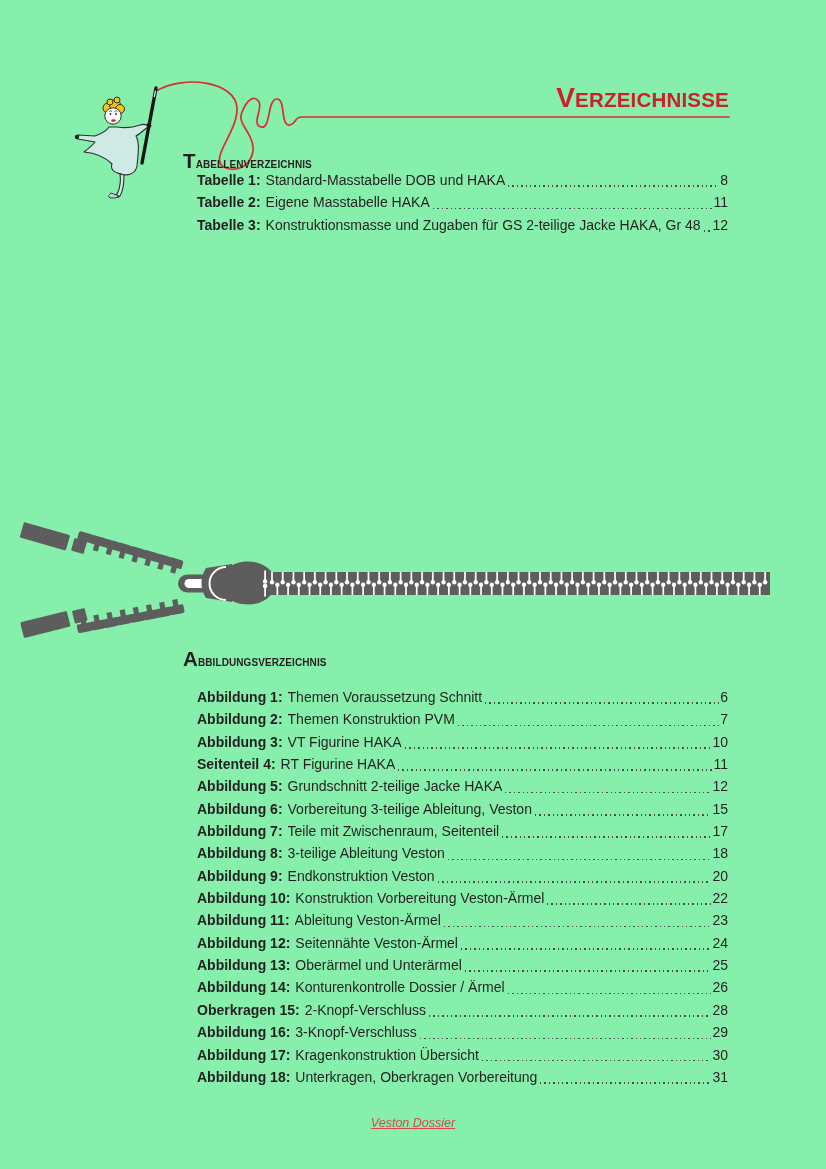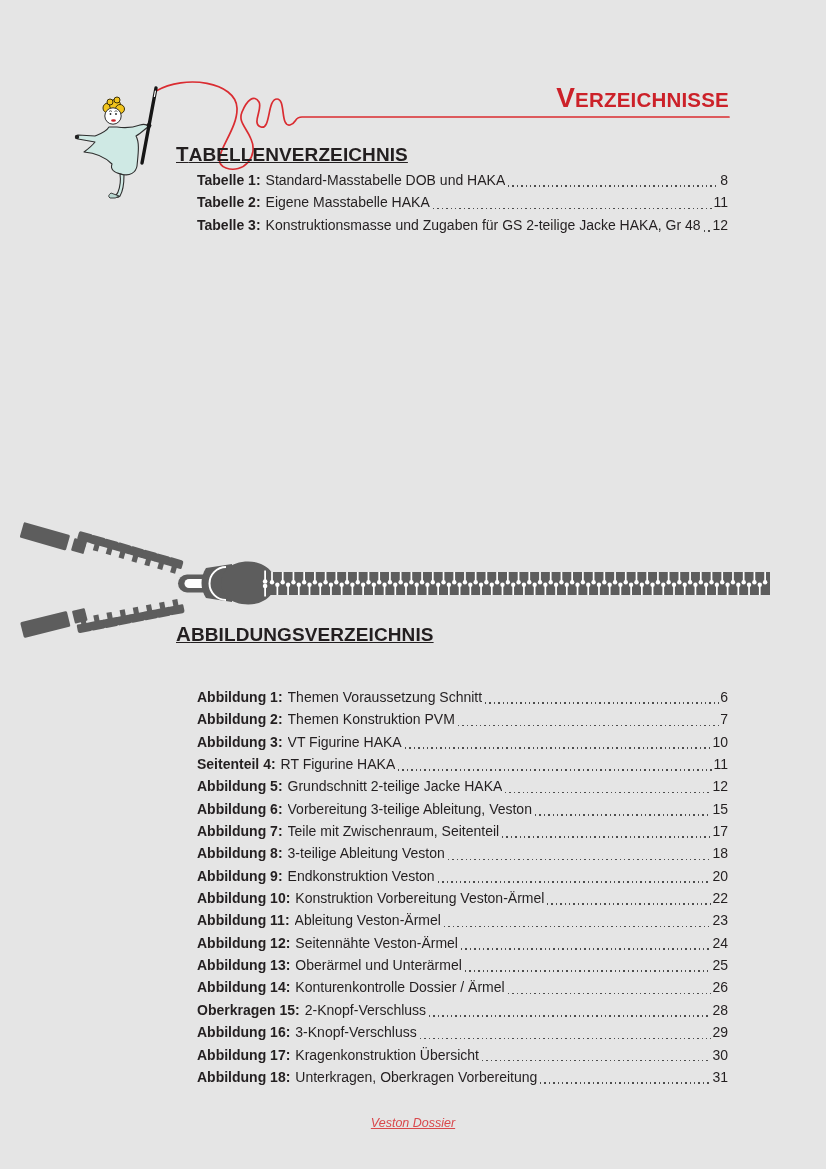--- a/index.html
+++ b/index.html
@@ -1,43 +1,42 @@
 <!DOCTYPE html>
 <html style="--accent-red: #cc2129; --thread-red: #da2c31; --footer-red: #d9484c; --zipper-gray: #5d5d5d; --text-dark: #231f20; --leader-dot: #4d4d4d; --dress-teal: #cfe9e4; --hair-yellow: #f2c51d;"><head>
 <meta charset="utf-8">
 <style>
   html,body{margin:0;padding:0;background:#fff;}
   .page{
     position:relative;
     width:826px;height:1169px;
-    background:#e5e5e5;
+    background:#86efac;
     overflow:hidden;
     font-family:"Liberation Sans","DejaVu Sans",sans-serif;
     color:var(--text-dark,#231f20);
   }
   svg{display:block;}
   .thread-svg{position:absolute;left:0;top:0;pointer-events:none;}
   .zipper-svg{position:absolute;left:20px;top:512px;pointer-events:none;}
   .main-heading{
     position:absolute;top:84px;right:97px;margin:0;
     font-weight:700;font-size:20.5px;line-height:27px;
     letter-spacing:.2px;text-transform:uppercase;
     color:var(--accent-red,#cc2129);
   }
   .main-heading::first-letter{font-size:28px;}
   .sec-heading{
-    position:absolute;margin:1px;left:175px;
-    font-weight:700;font-size:19px;line-height:21px;
+    position:absolute;margin:8px;left:175px;
+    font-weight:700;font-size:10px;line-height:21px;
     letter-spacing:.1px;text-transform:uppercase;
     color:var(--text-dark,#231f20);
-    text-decoration:underline;
   }
   .sec-heading::first-letter{font-size:20.5px;}
   #tables-heading{top:142px;}
-  #figures-heading{top:622px;}
+  #figures-heading{top:640px;}
   .toc-list{position:absolute;left:197px;width:531px;}
   #tables-list{top:169px;}
   #figures-list{top:646px;margin-top:40px;}
   .toc-row{
     display:flex;align-items:baseline;
     height:22.35px;font-size:14px;line-height:22.35px;
     white-space:nowrap;
     justify-content:center;
   }
   .toc-label{font-weight:700;margin-right:5px;flex:0 0 auto;}

